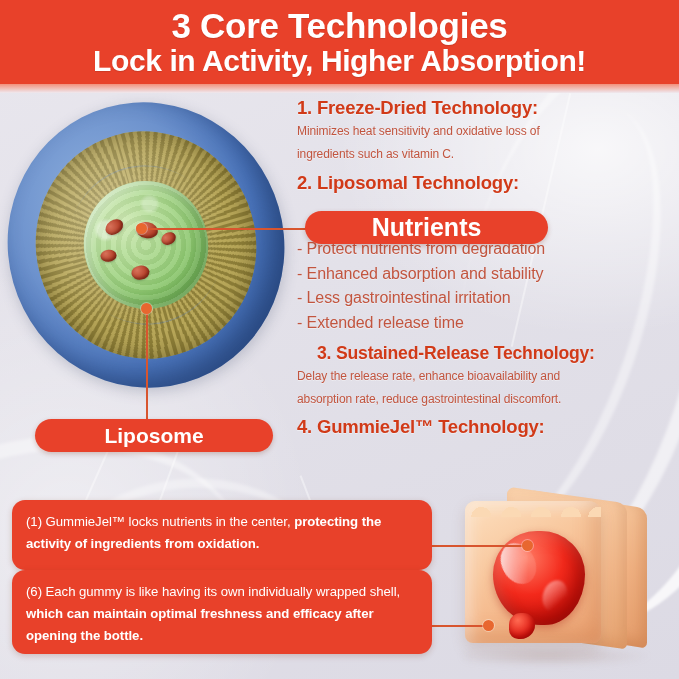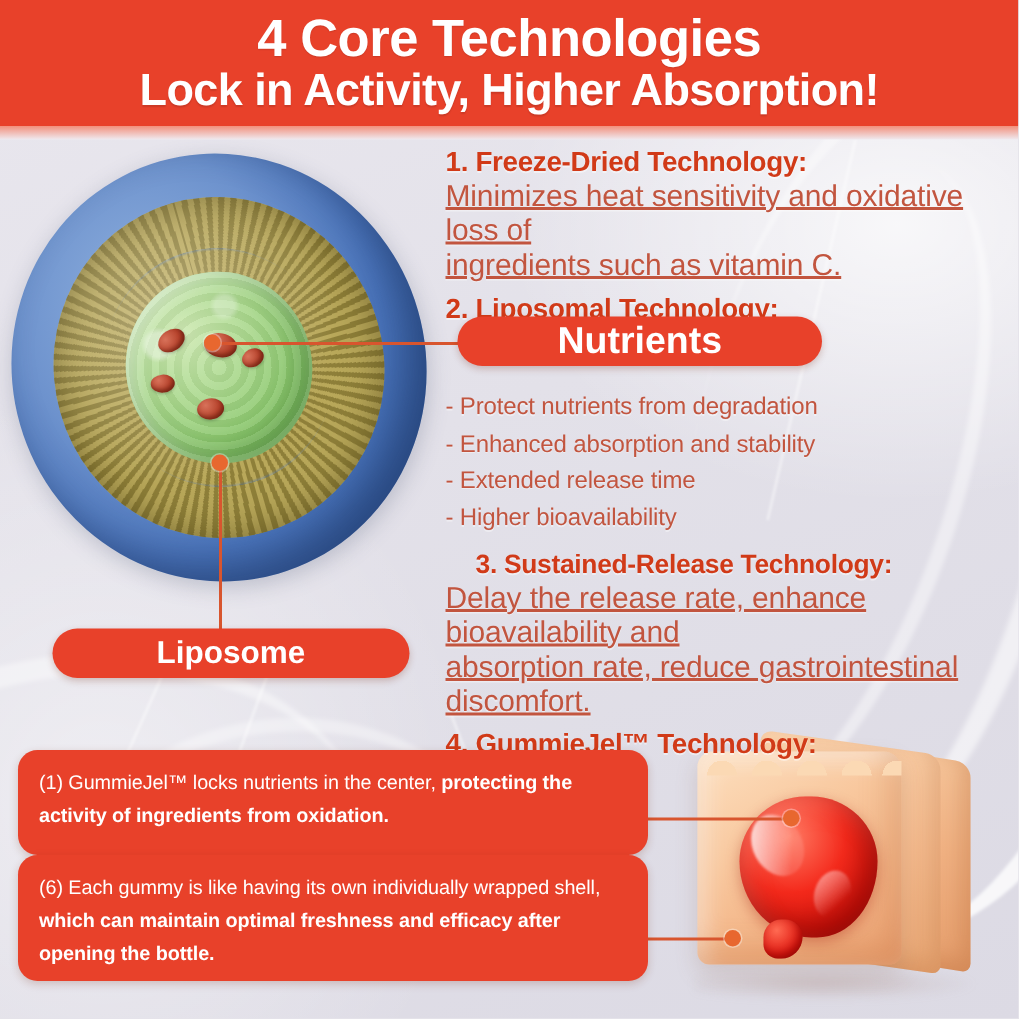--- a/index.html
+++ b/index.html
@@ -151,23 +151,22 @@
 
   
   .col{ position:absolute; left:297px; top:96px; width:376px; z-index:5; }
   .h-item{
     color:#d13a18; font-weight:bold; font-size:18.5px; line-height:24px;
     letter-spacing:-.2px; white-space:nowrap;
     text-shadow:0 1px 0 rgba(255,255,255,.45);
   }
   .h-item.sm{ font-size:17.6px;margin-left:20px; }
   .p-item{
-    color:#c2553f; font-size:20px; line-height:23px; letter-spacing:-.1px;
+    color:#c2553f; font-size:12px; line-height:23px; letter-spacing:-.1px;
     text-shadow:0 1px 0 rgba(255,255,255,.4);
-    text-decoration:underline;
   }
   .bullets{ margin-top:2px; }
   .bullets li{
     list-style:none; color:#c2553f; font-size:16px; line-height:24.5px;
     letter-spacing:-.1px; text-shadow:0 1px 0 rgba(255,255,255,.4);
   }
   .sp-a{ height:5px; } .sp-b{ height:4px; } .sp-c{ height:40px; } .sp-d{ height:6px; }
 
   
   .callout{
@@ -255,21 +254,21 @@
   <div class="swoosh sw3"></div>
   <div class="swoosh sw4"></div>
   <div class="swoosh sw5"></div>
   <div class="diag d1"></div>
   <div class="diag d2"></div>
   <div class="diag d3"></div>
   <div class="diag d4"></div>
   <div class="diag d5"></div>
 
   <div class="header">
-    <div class="h-line1">4 Core Technologies</div>
+    <div class="h-line1">3 Core Technologies</div>
     <div class="h-line2">Lock in Activity, Higher Absorption!</div>
   </div>
 
   <div class="lipo-wrap">
     <div class="lipo-outer">
       <div class="heads-ring"></div>
       <div class="tails"></div>
       <div class="inner-heads"></div>
       <div class="core">
         <div class="nug n1"></div>
@@ -293,22 +292,22 @@
   <div class="col">
     <div class="h-item">1. Freeze-Dried Technology:</div>
     <div class="p-item">Minimizes heat sensitivity and oxidative loss of</div>
     <div class="p-item">ingredients such as vitamin C.</div>
     <div class="sp-a"></div>
     <div class="h-item">2. Liposomal Technology:</div>
     <div class="sp-c"></div>
     <ul class="bullets">
       <li>- Protect nutrients from degradation</li>
       <li>- Enhanced absorption and stability</li>
+      <li>- Less gastrointestinal irritation</li>
       <li>- Extended release time</li>
-      <li>- Higher bioavailability</li>
     </ul>
     <div class="sp-d"></div>
     <div class="h-item sm">3. Sustained-Release Technology:</div>
     <div class="p-item">Delay the release rate, enhance bioavailability and</div>
     <div class="p-item">absorption rate, reduce gastrointestinal discomfort.</div>
     <div class="sp-b"></div>
     <div class="h-item">4. GummieJel™ Technology:</div>
   </div>
 
   <div class="gummy">

